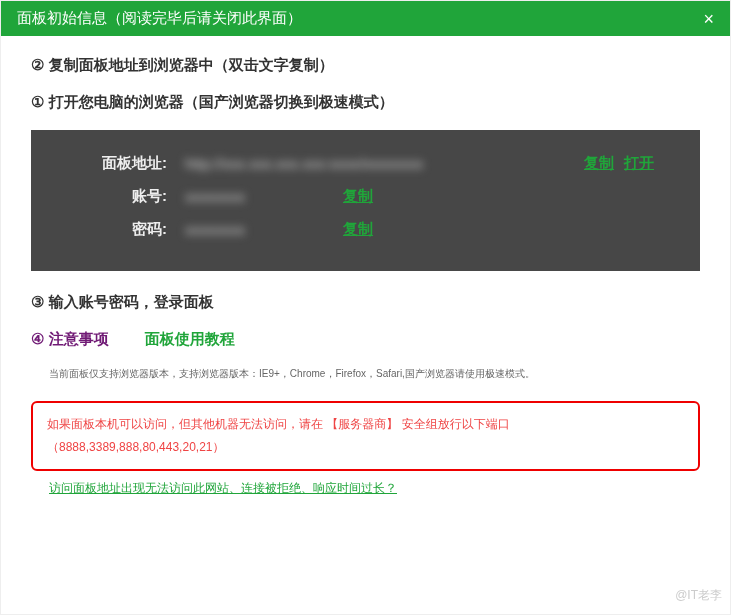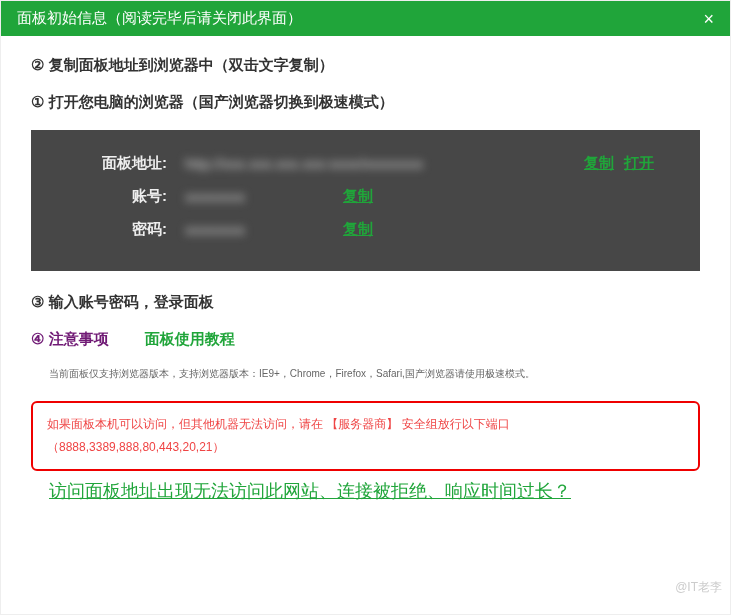--- a/index.html
+++ b/index.html
@@ -107,27 +107,27 @@
       padding: 10px 14px;
       color: #ef4444;
       font-size: 12px;
       line-height: 1.9;
       margin-bottom: 8px;
     }
     .troubleshoot-link {
       color: #20a53a;
       text-decoration: underline;
       cursor: pointer;
-      font-size: 18px;
+      font-size: 12px;
       margin-left: 18px;
     }
     .watermark {
       position: absolute;
       right: 8px;
-      bottom: 18px;
+      bottom: 10px;
       color: #ccc;
       font-size: 12px;
     }
     .wrap {
       position: relative;
       width: 731px;
       height: 615px;
       border: 1px solid #eee;
     }
   </style>

